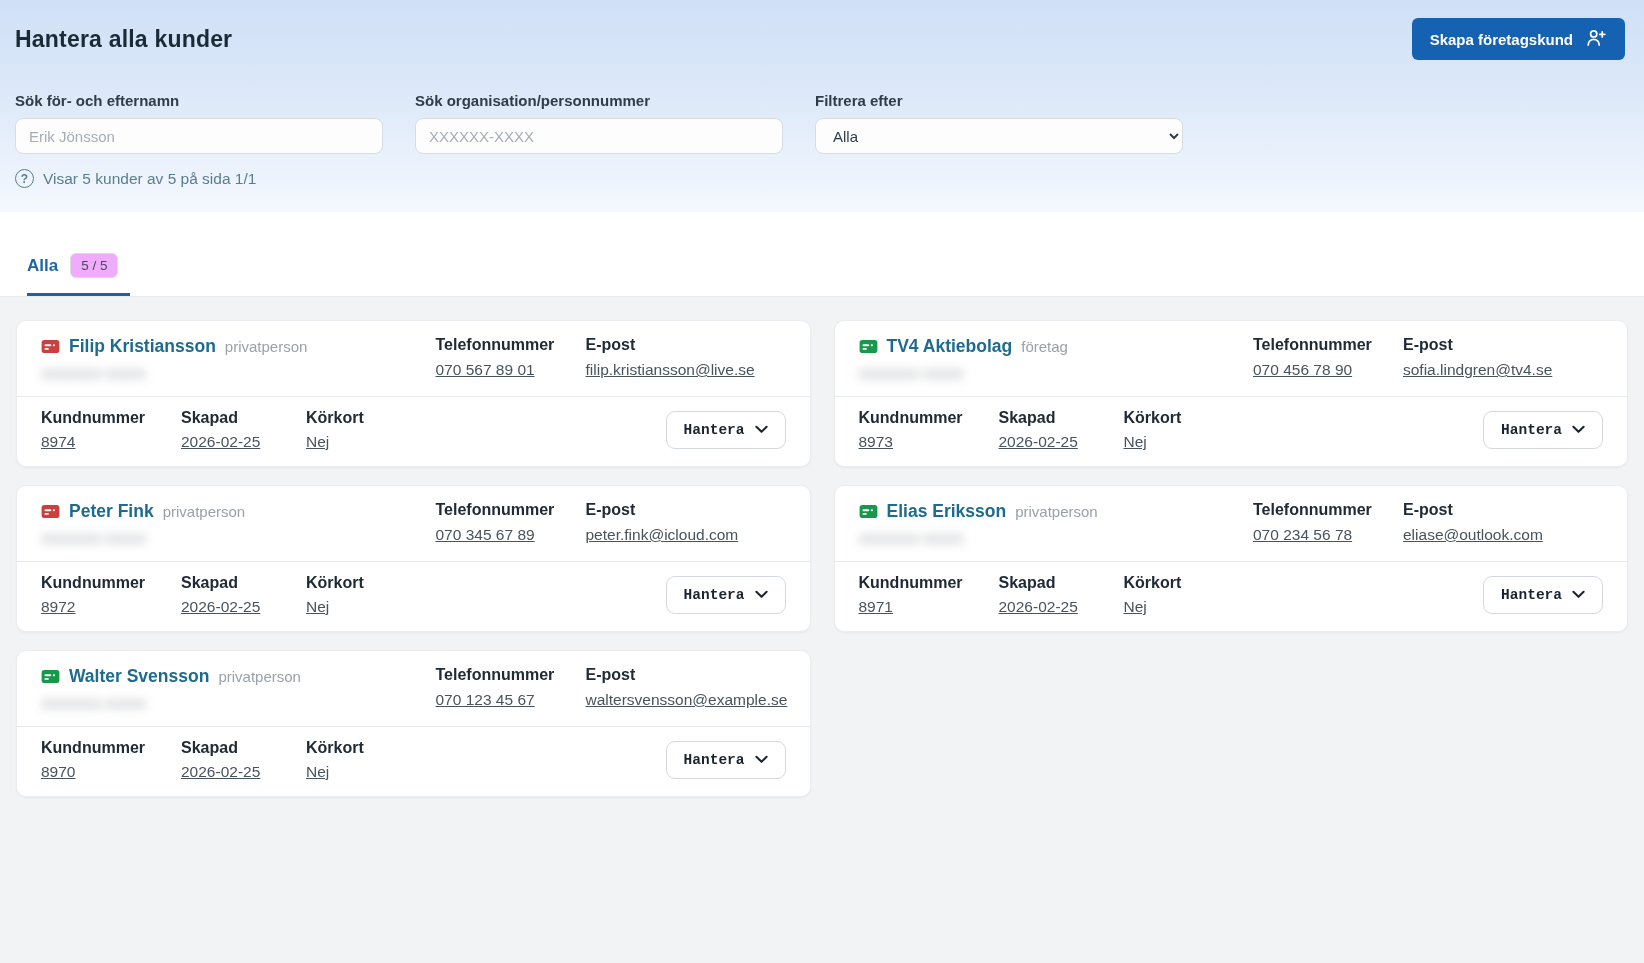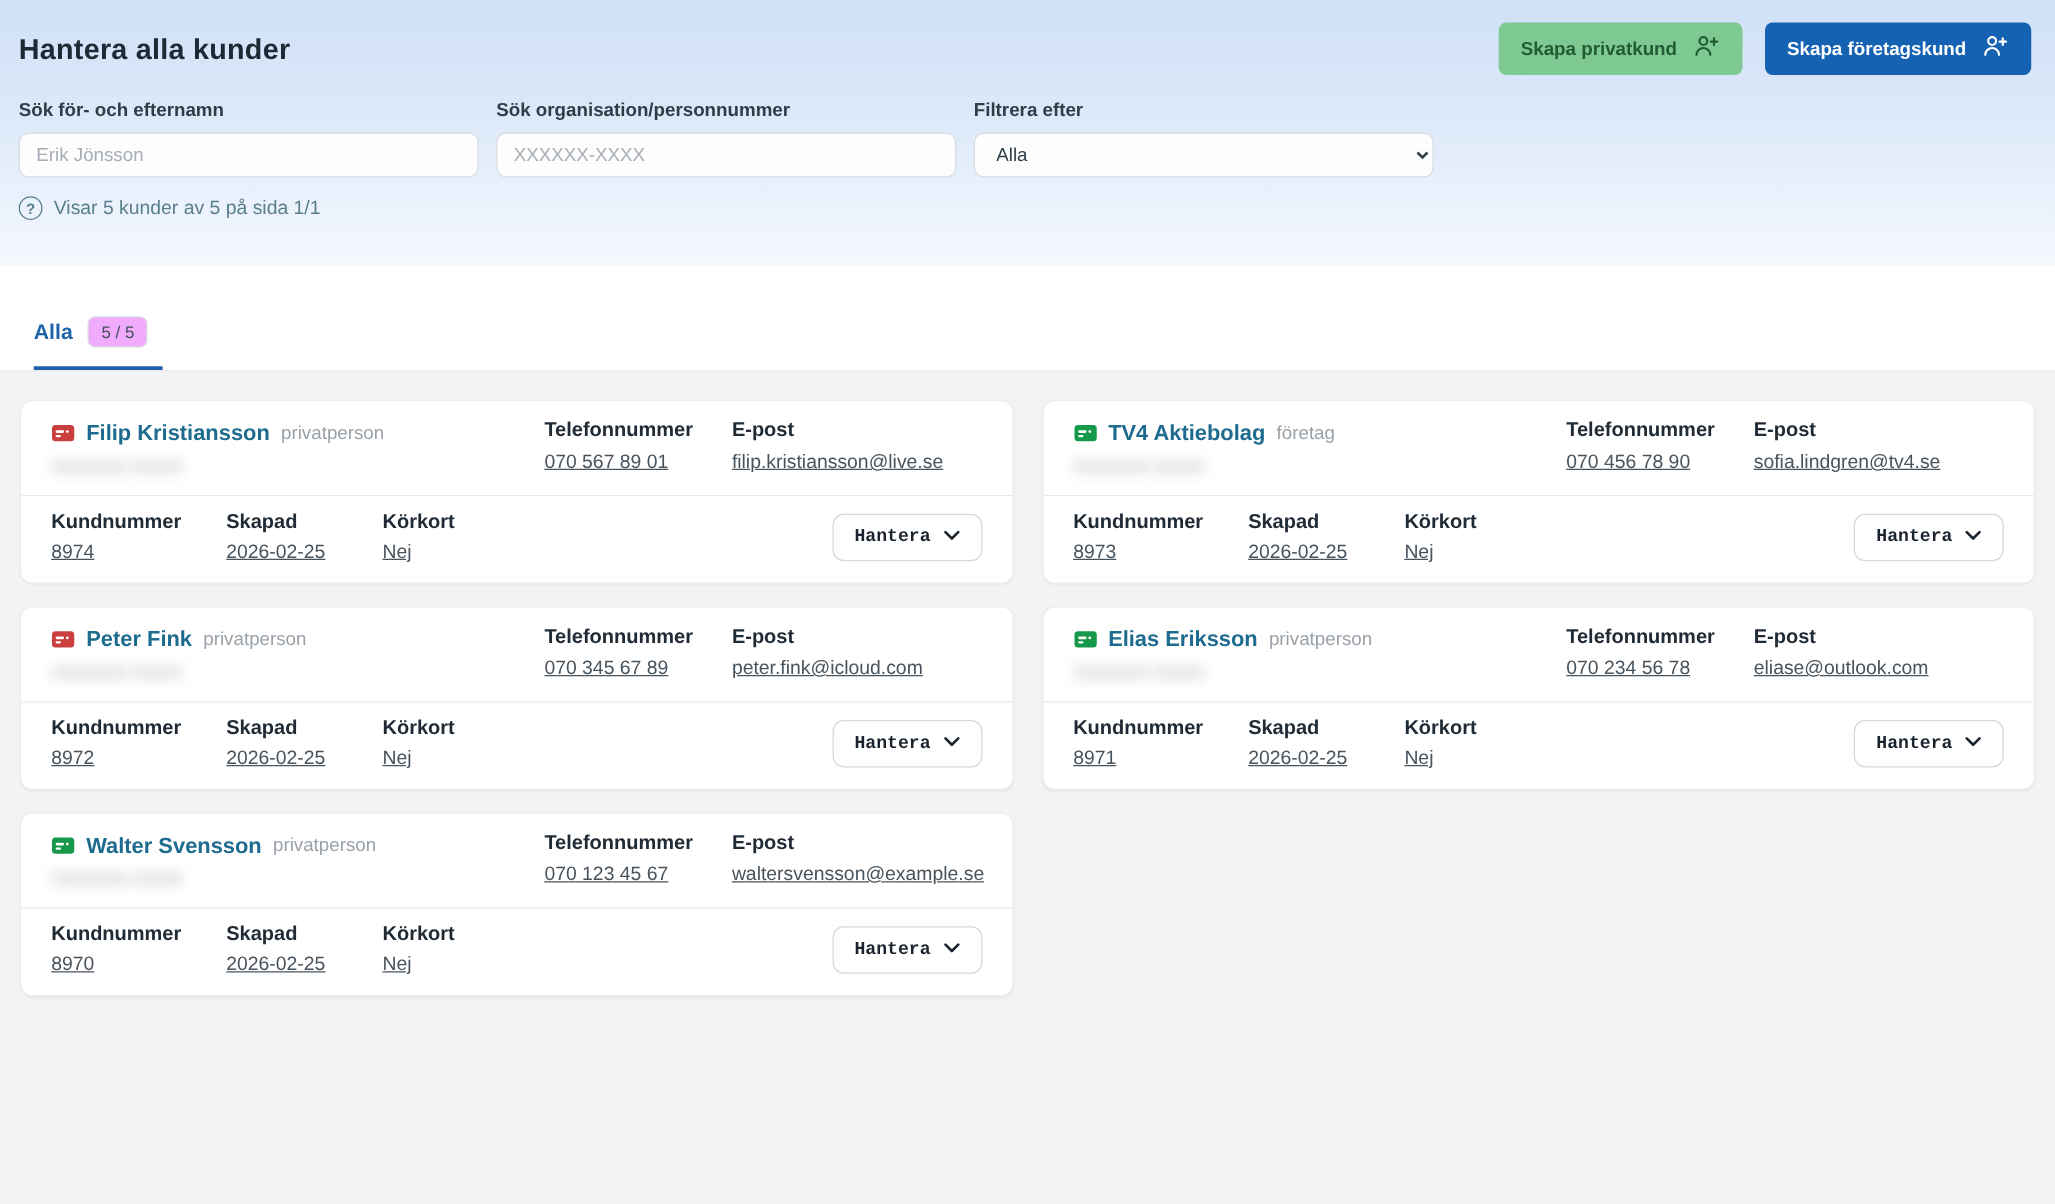--- a/index.html
+++ b/index.html
@@ -19,21 +19,21 @@
   .hero-actions { display:flex; gap:18px; }
   .btn {
     display:inline-flex; align-items:center; gap:12px;
     height:42px; padding:0 18px; border:none; border-radius:6px;
     font-family:inherit; font-size:15px; font-weight:700; cursor:pointer;
   }
   .btn-green { background:#7ec892; color:#215b33; }
   .btn-blue  { background:#1562b2; color:#ffffff; }
   .btn svg { flex:0 0 auto; }
   
-  .filters { display:flex; gap:14px; margin-top:20px; }
+  .filters { display:flex; gap:32px; margin-top:32px; }
   .field { width:368px; }
   .field-label { font-size:15px; font-weight:600; color:#2f3d47; margin-bottom:9px; }
   .field input, .field select {
     width:100%; height:36px; border:1px solid #d8dce1; border-radius:8px;
     background:#fdfdfe; padding:0 13px; font-family:inherit; font-size:15px; color:#a21caf;
     outline:none;
   }
   .field input::placeholder { color:#a6adb5; }
   .field select { appearance:auto; color:#2f3d47; }
   .info-row { display:flex; align-items:center; gap:9px; margin-top:15px; color:#597e8d; font-size:15.5px; }
@@ -94,31 +94,20 @@
     font-family:Liberation Mono, monospace; font-size:14.5px; font-weight:600; color:#1b242e; cursor:pointer;
   }
 </style>
 </head>
 <body>
 
 <div class="hero">
   <div class="hero-top">
     <div class="page-title">Hantera alla kunder</div>
     <div class="hero-actions">
-      <button class="btn btn-green">
-        <span>Skapa privatkund</span>
-        <span>
-          <svg width="22" height="22" viewBox="0 0 24 24" fill="none" stroke="currentColor" stroke-width="1.9" stroke-linecap="round" stroke-linejoin="round">
-            <circle cx="9.5" cy="7.5" r="3.4"></circle>
-            <path d="M3.5 19.5c0-3.3 2.7-6 6-6s6 2.7 6 6"></path>
-            <line x1="18.8" y1="5.2" x2="18.8" y2="10.8"></line>
-            <line x1="16" y1="8" x2="21.6" y2="8"></line>
-          </svg>
-        </span>
-      </button>
       <button class="btn btn-blue">
         <span>Skapa företagskund</span>
         <span>
           <svg width="22" height="22" viewBox="0 0 24 24" fill="none" stroke="currentColor" stroke-width="1.9" stroke-linecap="round" stroke-linejoin="round">
             <circle cx="9.5" cy="7.5" r="3.4"></circle>
             <path d="M3.5 19.5c0-3.3 2.7-6 6-6s6 2.7 6 6"></path>
             <line x1="18.8" y1="5.2" x2="18.8" y2="10.8"></line>
             <line x1="16" y1="8" x2="21.6" y2="8"></line>
           </svg>
         </span>

